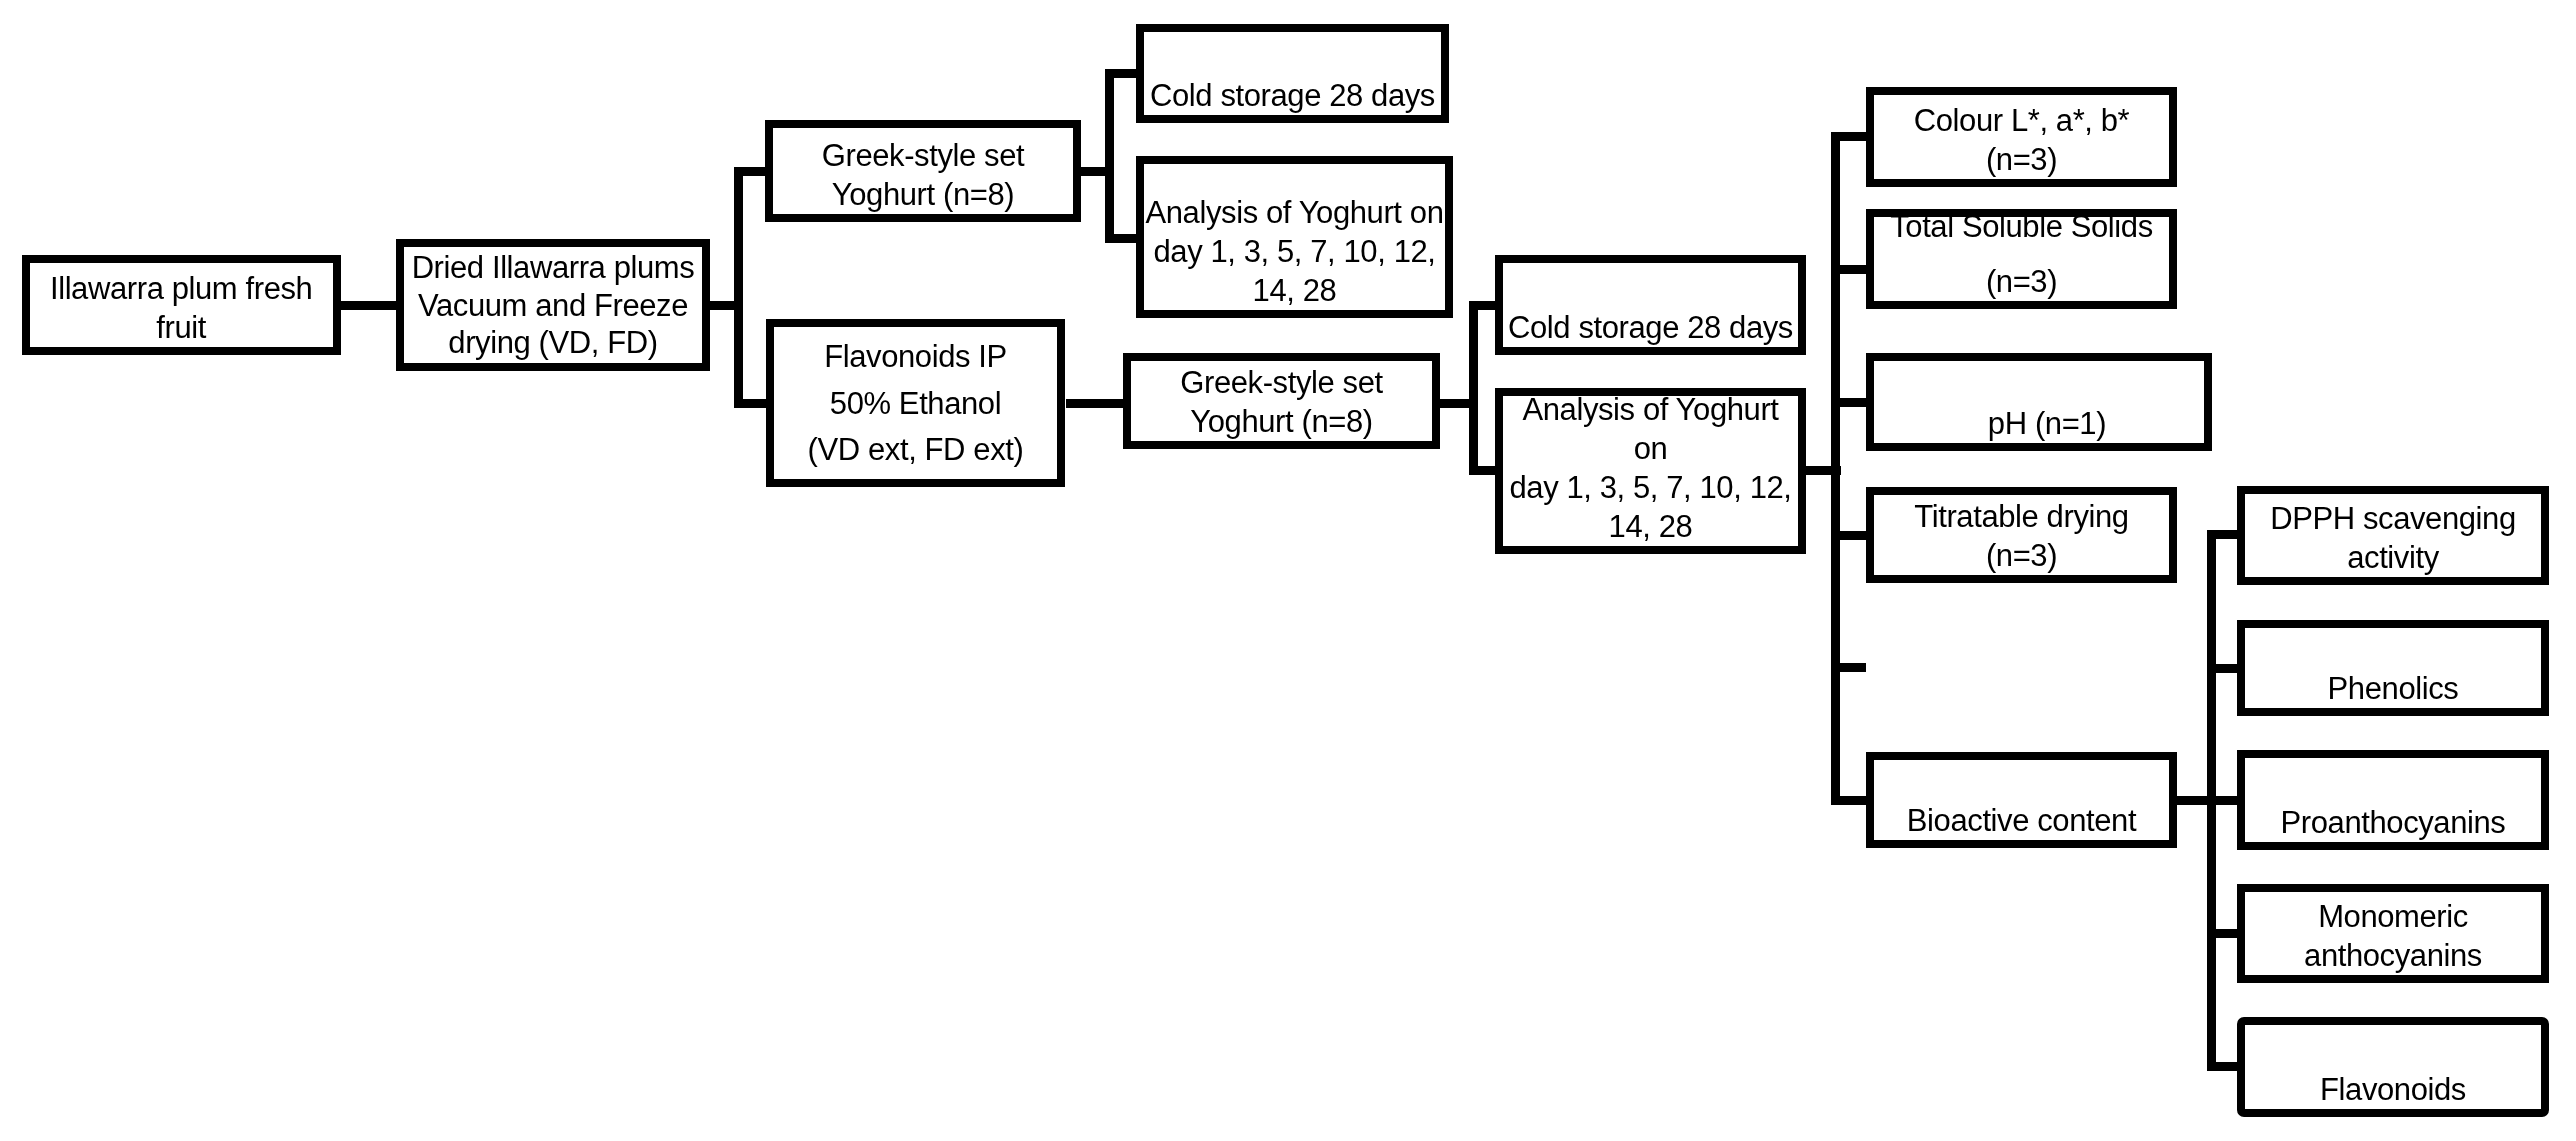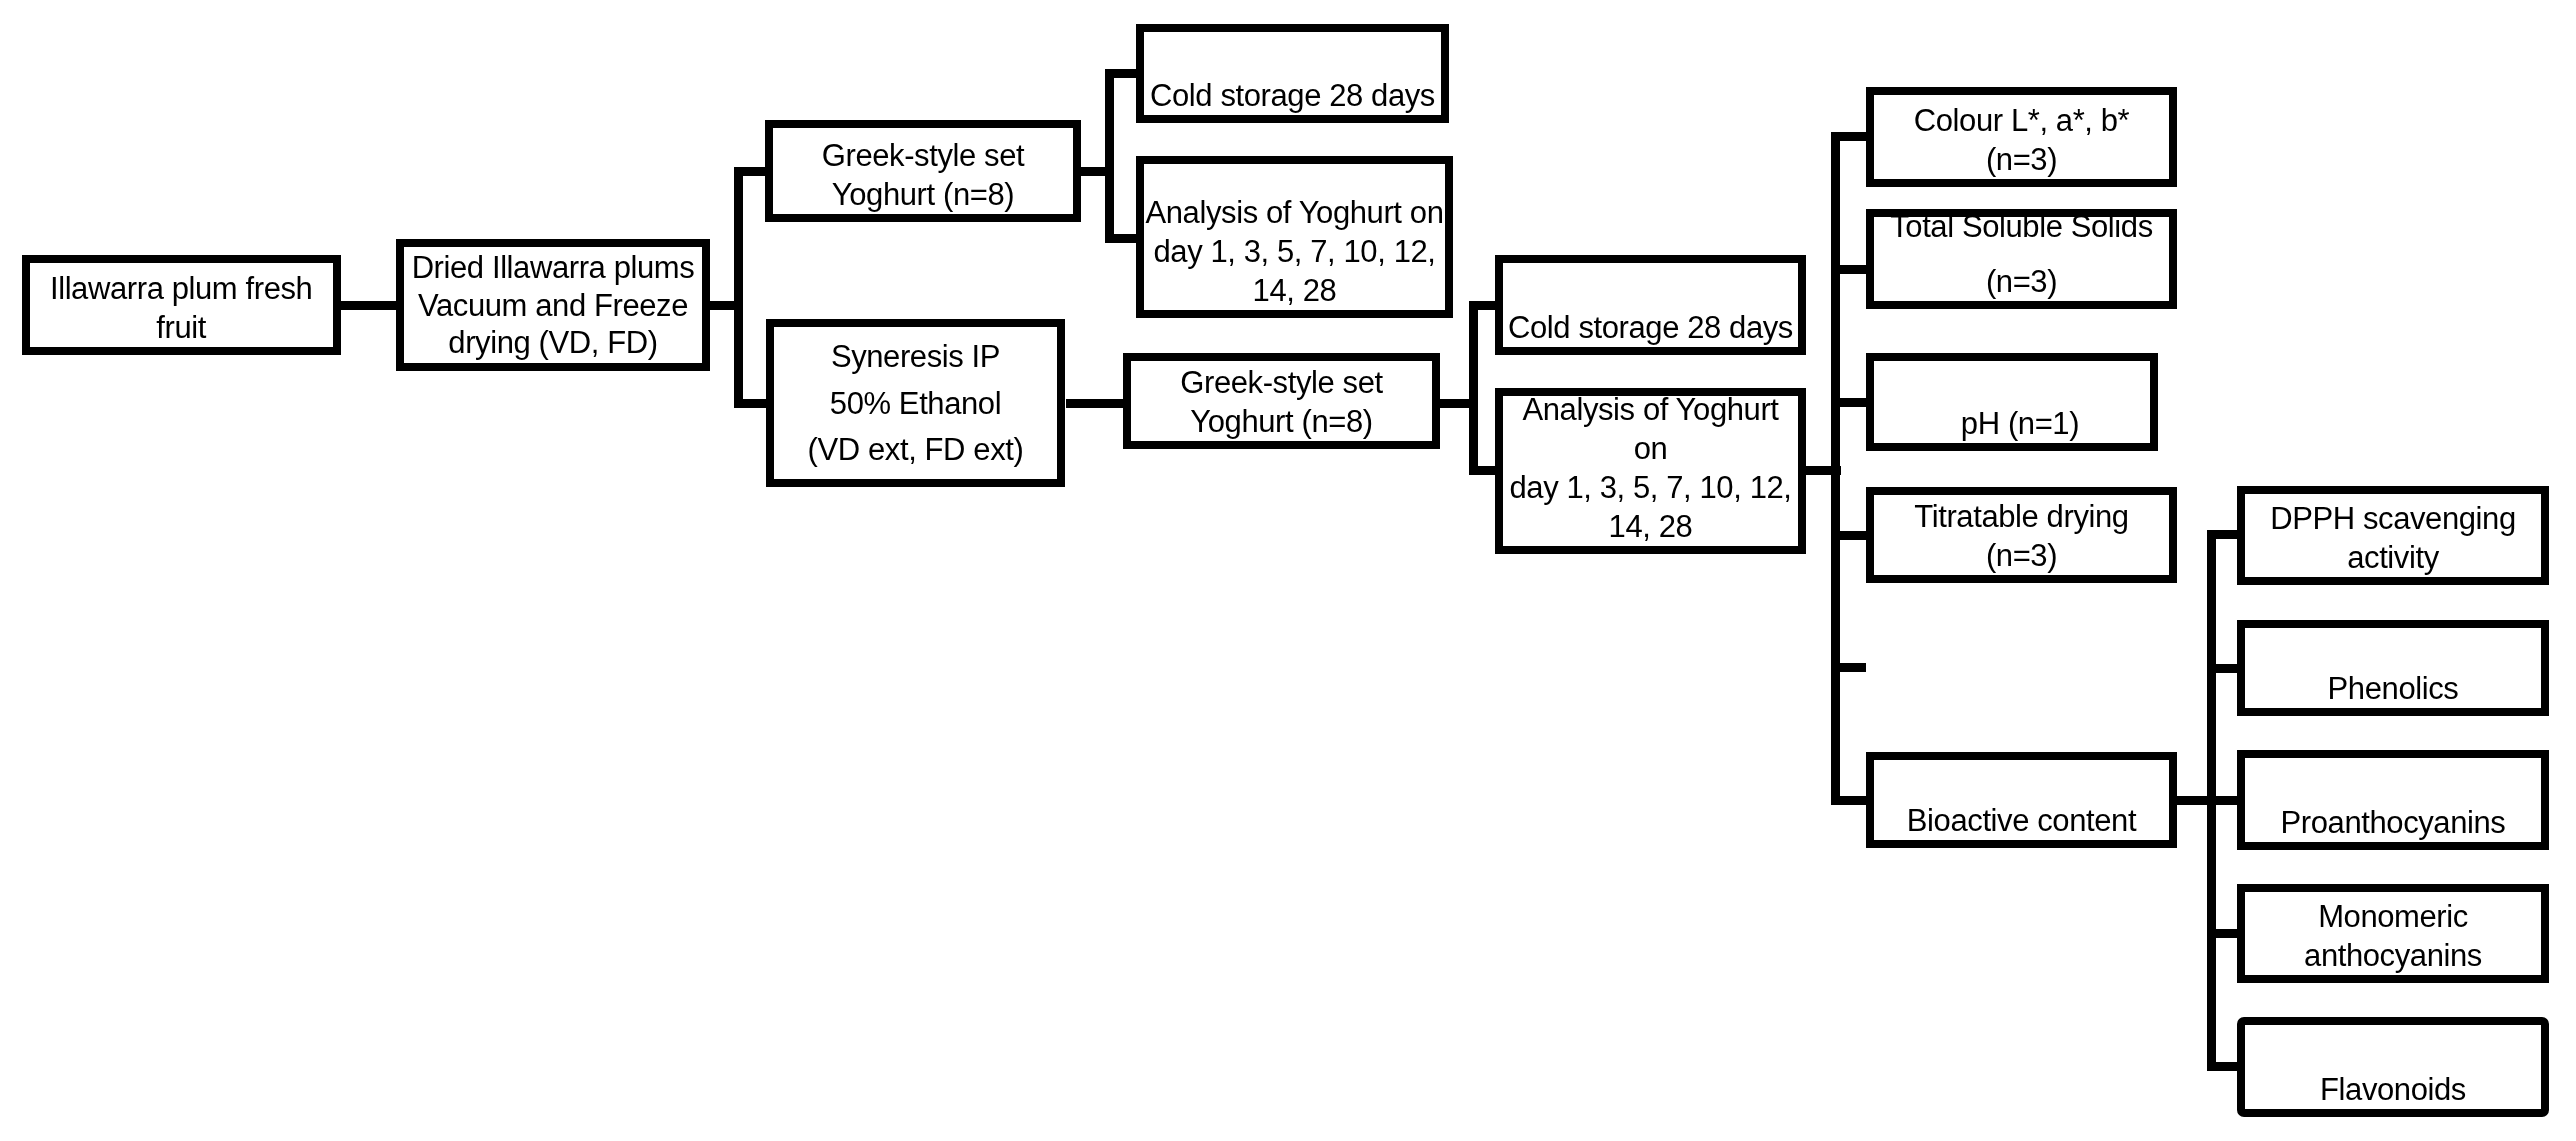--- a/index.html
+++ b/index.html
@@ -37,21 +37,21 @@
   #n-dried-plums   { left: 396px; top: 239px; width: 314px; height: 132px; }
   #n-greek1        { left: 765px; top: 120px; width: 316px; height: 102px; }
   #n-cold1         { left:1136px; top:  24px; width: 313px; height: 99px; }
   #n-analysis1     { left:1136px; top: 156px; width: 317px; height: 162px; }
   #n-extracted     { left: 766px; top: 319px; width: 299px; height: 168px; }
   #n-greek2        { left:1123px; top: 353px; width: 317px; height: 96px; }
   #n-cold2         { left:1495px; top: 255px; width: 311px; height: 100px; }
   #n-analysis2     { left:1495px; top: 388px; width: 311px; height: 166px; }
   #n-colour        { left:1866px; top: 87px; width: 311px; height: 100px; }
   #n-tss           { left:1866px; top: 209px; width: 311px; height: 100px; gap: 16px; }
-  #n-ph            { left:1866px; top: 353px; width: 292px; height: 98px; padding-left: 16px; }
+  #n-ph            { left:1866px; top: 353px; width: 346px; height: 98px; padding-left: 16px; }
   #n-titratable    { left:1866px; top: 487px; width: 311px; height: 96px; }
   #n-syneresis     { left:1866px; top: 618px; width: 311px; height: 99px; }
   #n-bioactive     { left:1866px; top: 752px; width: 311px; height: 96px; }
   #n-dpph          { left:2237px; top: 486px; width: 312px; height: 99px; }
   #n-phenolics     { left:2237px; top: 620px; width: 312px; height: 96px; }
   #n-proantho      { left:2237px; top: 750px; width: 312px; height: 100px; }
   #n-monomeric     { left:2237px; top:884px; width: 312px; height: 99px; }
   #n-flavonoids    { left:2237px; top:1017px; width: 312px; height: 100px; border-radius: 7px; }
 </style>
 </head>
@@ -74,21 +74,21 @@
     </div>
   <div class="node" id="n-cold1">
       <div class="line">Cold storage 28 days</div>
     </div>
   <div class="node" id="n-analysis1">
       <div class="line">Analysis of Yoghurt on</div>
       <div class="line">day 1, 3, 5, 7, 10, 12,</div>
       <div class="line">14, 28</div>
     </div>
   <div class="node node--spread" id="n-extracted">
-      <div class="line">Syneresis IP</div>
+      <div class="line">Flavonoids IP</div>
       <div class="line">50% Ethanol</div>
       <div class="line">(VD ext, FD ext)</div>
     </div>
   <div class="node" id="n-greek2">
       <div class="line">Greek-style set</div>
       <div class="line">Yoghurt (n=8)</div>
     </div>
   <div class="node" id="n-cold2">
       <div class="line">Cold storage 28 days</div>
     </div>

